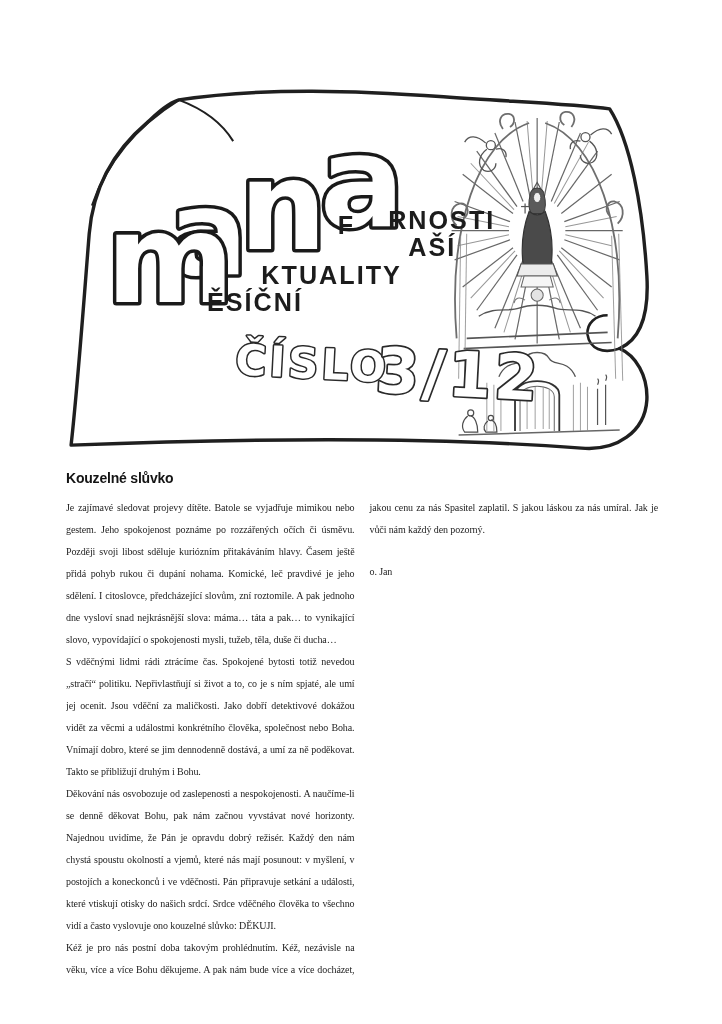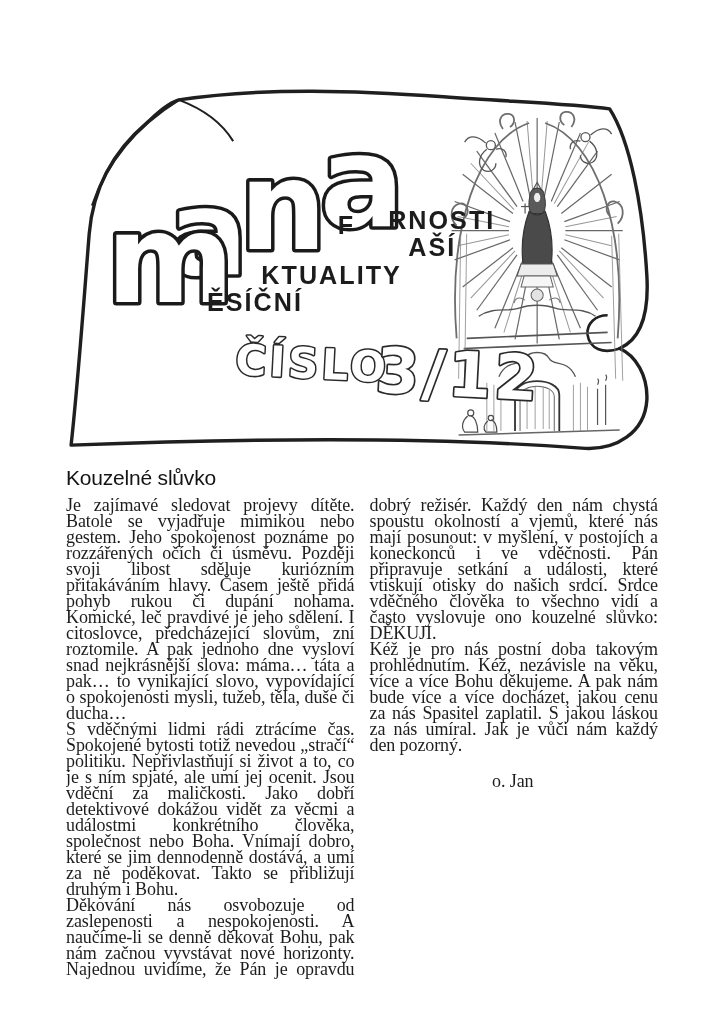--- a/index.html
+++ b/index.html
@@ -40,42 +40,42 @@
     stroke-linejoin:round;
     letter-spacing:3px;
   }
 
   .article{
     position:absolute;left:66px;top:466px;width:592px;
   }
   .article h1{
     margin:0 0 7px 0;
     font-family:"Liberation Sans", sans-serif;
-    font-weight:normal;
-    font-size:21px;
+    font-weight:bold;
+    font-size:14px;
     line-height:24px;
     color:#141414;
     letter-spacing:-0.2px;
   }
   .columns{
     column-count:2;
     column-gap:15px;
     column-fill:auto;
     height:494px;
     overflow:hidden;
-    font-size:18px;
-    line-height:16px;
+    font-size:10px;
+    line-height:22px;
     text-align:justify;
     letter-spacing:-0.1px;
     hyphens:auto;
     -webkit-hyphens:auto;
   }
   .columns p{margin:0;}
   .signature{
-    text-align:center;
+    text-align:left;
     margin-top:20px;
     padding-right:2px;
   }
 </style>
 </head>
 <body>
 
 <div class="page">
 
   <div class="masthead">

